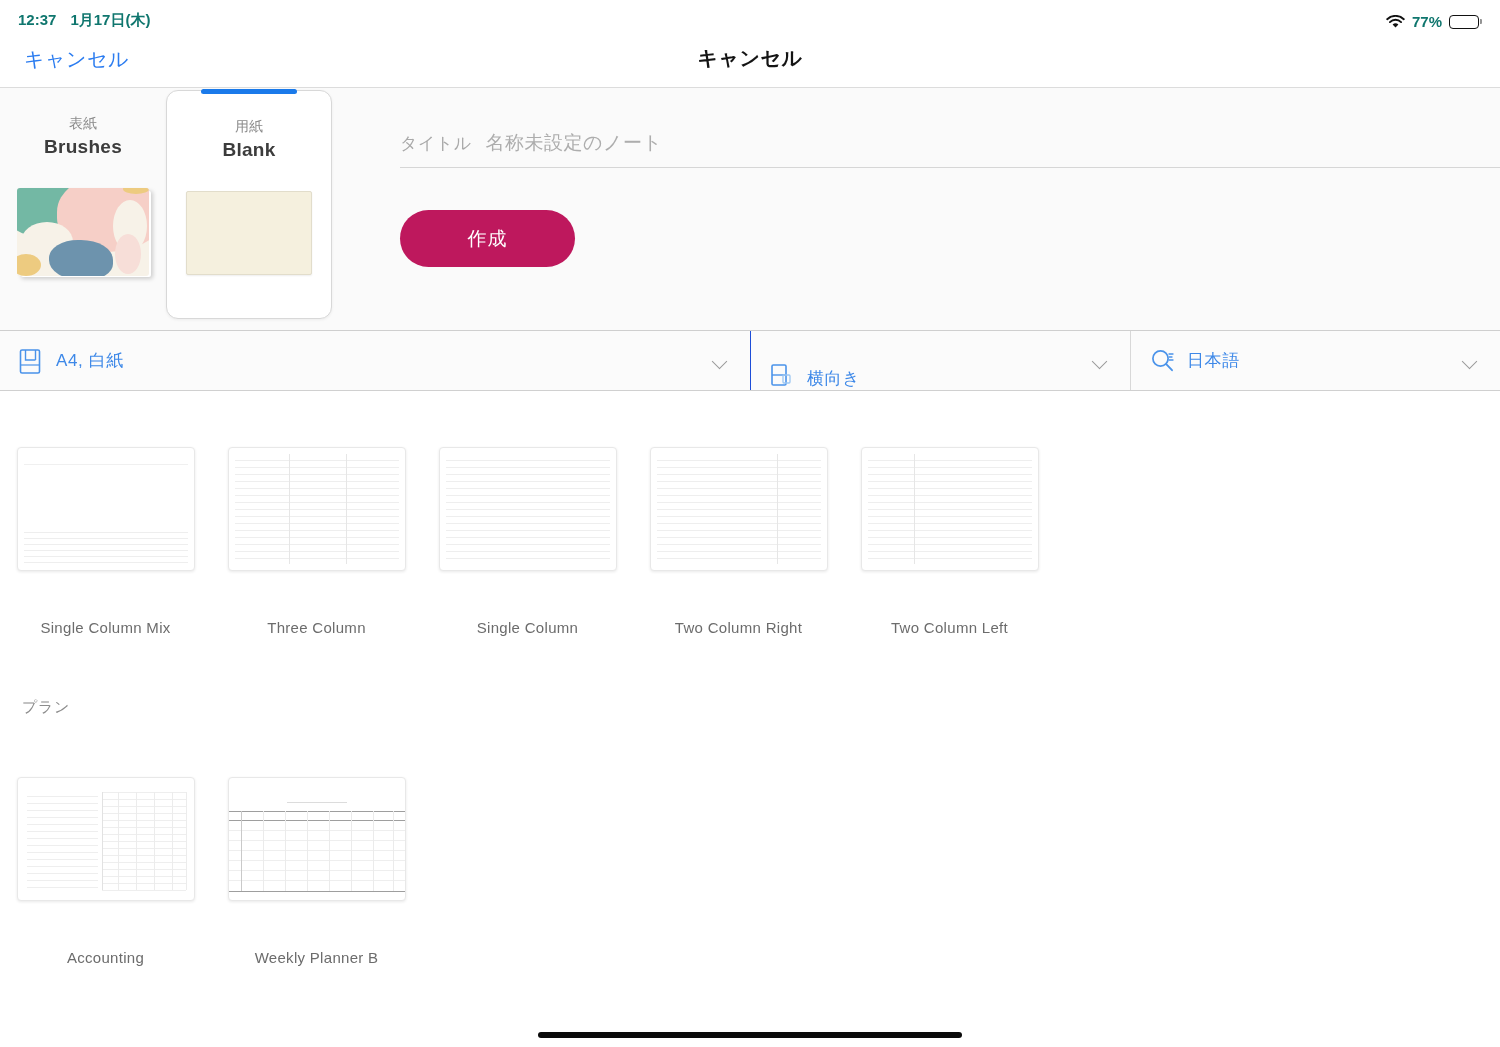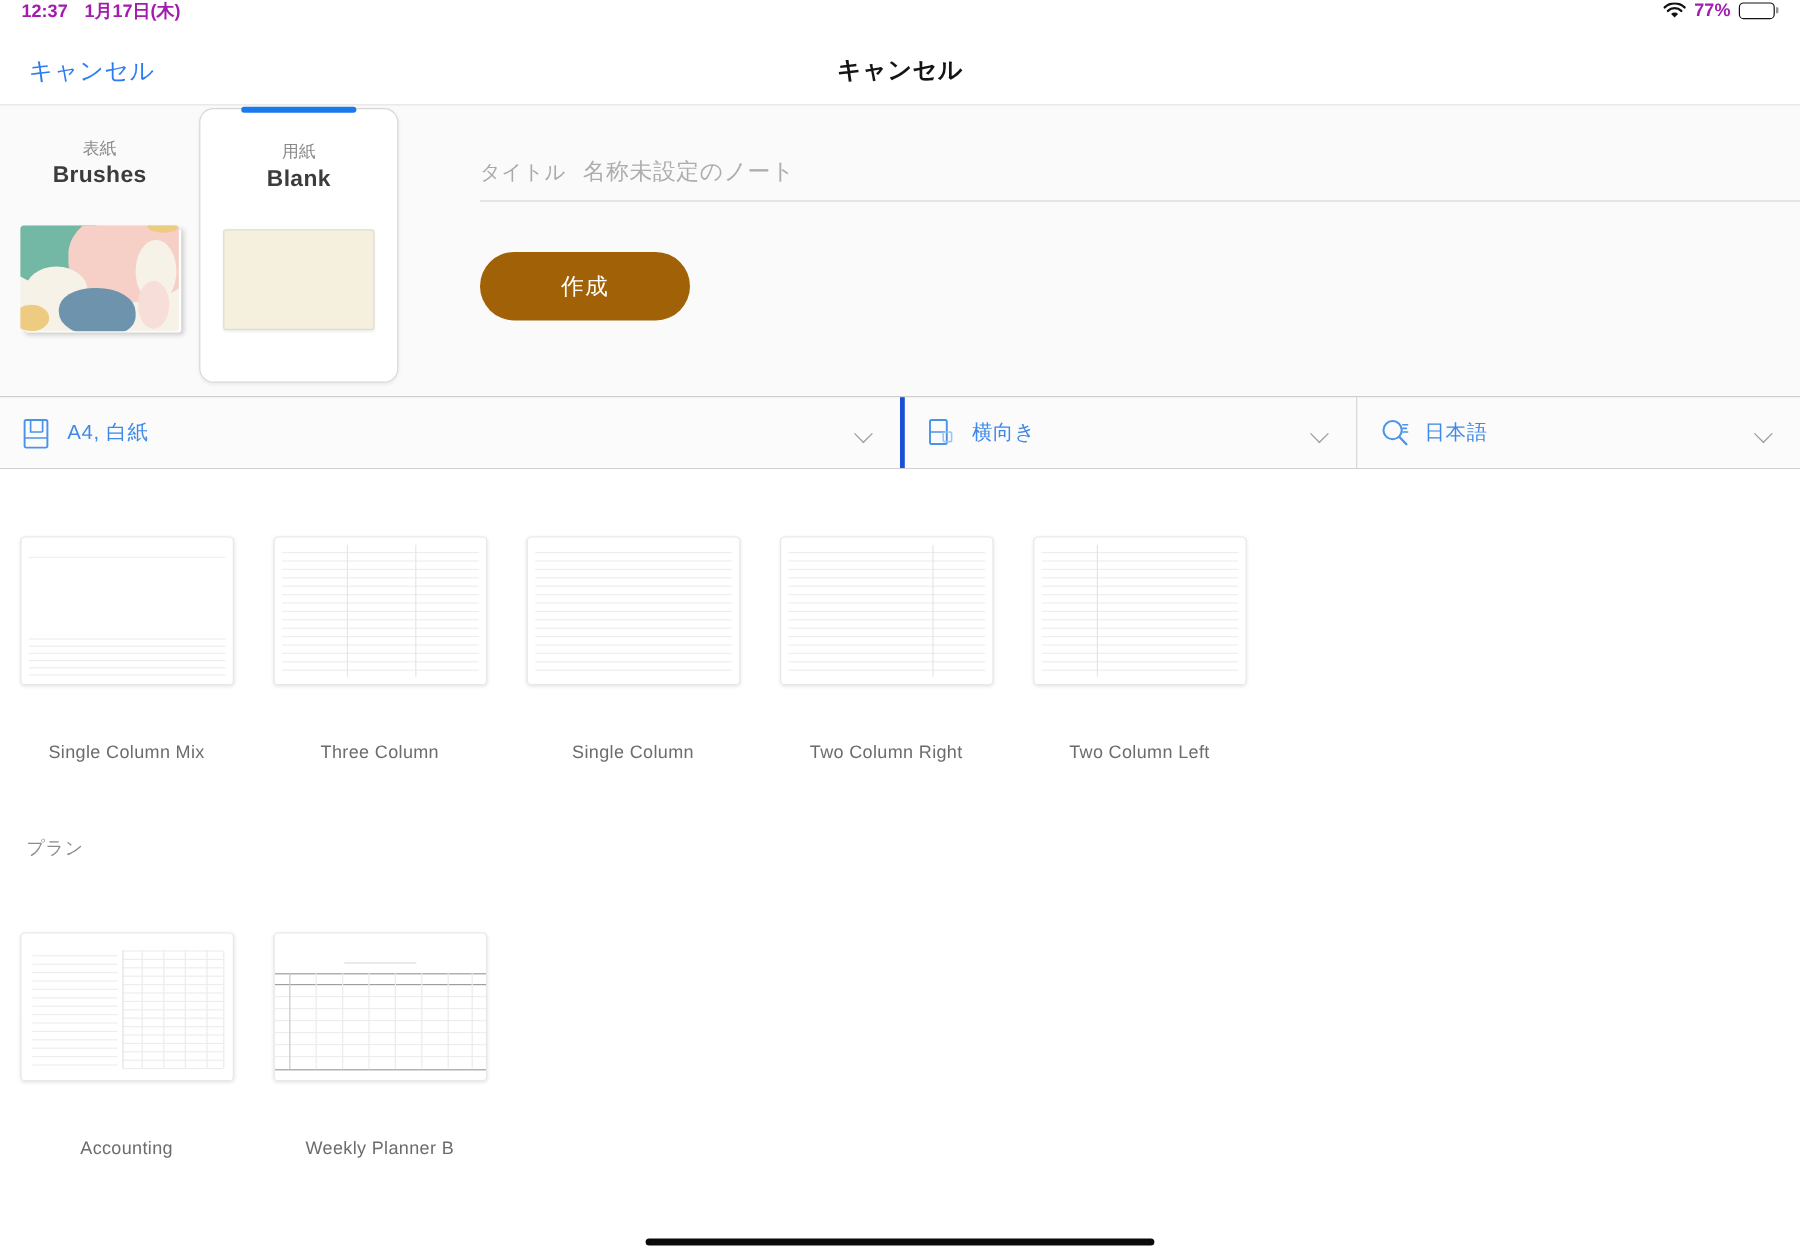--- a/index.html
+++ b/index.html
@@ -7,23 +7,23 @@
     width: 1500px; height: 1047px;
     background: #ffffff;
     font-family: "Liberation Sans", "DejaVu Sans", sans-serif;
     overflow: hidden;
     -webkit-font-smoothing: antialiased;
   }
 
   
   .statusbar {
     height: 30px; width: 100%;
-    display: flex; align-items: flex-start;
+    display: flex; align-items: flex-end;
     padding: 0 18px 0 18px;
-    font-size: 15px; font-weight: 600; color: #a21caf;
+    font-size: 15px; font-weight: 600; color: #0f766e;
     background: #ffffff;
   }
   .sb-left { display: flex; align-items: baseline; gap: 14px; }
   .sb-spacer { flex: 1; }
   .sb-right { display: flex; align-items: center; gap: 7px; }
   .wifi-icon { display: inline-block; width: 19px; height: 14px; position: relative; }
   .battery { display: flex; align-items: center; }
   .battery-body {
     width: 30px; height: 14px; border: 1.6px solid #111; border-radius: 4px;
     padding: 1.5px; position: relative;
@@ -104,38 +104,38 @@
   }
   .title-label { font-size: 17px; color: #a9a9a9; letter-spacing: .5px; }
   .title-input {
     border: none; outline: none; background: transparent;
     font-family: inherit; font-size: 19px; color: #2b2b2b; flex: 1;
     letter-spacing: .5px; padding: 0;
   }
   .title-input::placeholder { color: #adadad; }
   .create-btn {
     margin-top: 42px; width: 175px; height: 57px;
-    background: #a16207; color: #ffffff;
+    background: #be185d; color: #ffffff;
     border: none; border-radius: 29px;
     font-family: inherit; font-size: 19px; letter-spacing: 1px;
     cursor: pointer;
   }
 
   
   .selectbar {
     height: 60px; display: flex; align-items: stretch;
     border-bottom: 1px solid #d0d0d0;
     background: #fbfbfb;
   }
   .select {
     display: flex; align-items: center; position: relative;
     cursor: pointer; padding: 0 16px 0 18px;
   }
   .select.s1 { width: 750px; }
-  .select.s2 { width: 380px; border-left: 4px solid #1d4ed8; }
+  .select.s2 { width: 380px; border-left: 1px solid #1d4ed8; align-items: flex-end; }
   .select.s3 { flex: 1; border-left: 1px solid #d8d8d8; }
   .select-label {
     color: #3d88e8; font-size: 17px; letter-spacing: .6px; margin-left: 12px;
   }
   .select-icon { width: 26px; height: 28px; flex-shrink: 0; }
   .chev {
     position: absolute; right: 22px; top: 50%; margin-top: -5px;
     width: 15px; height: 9px;
   }
   .chev::before {

